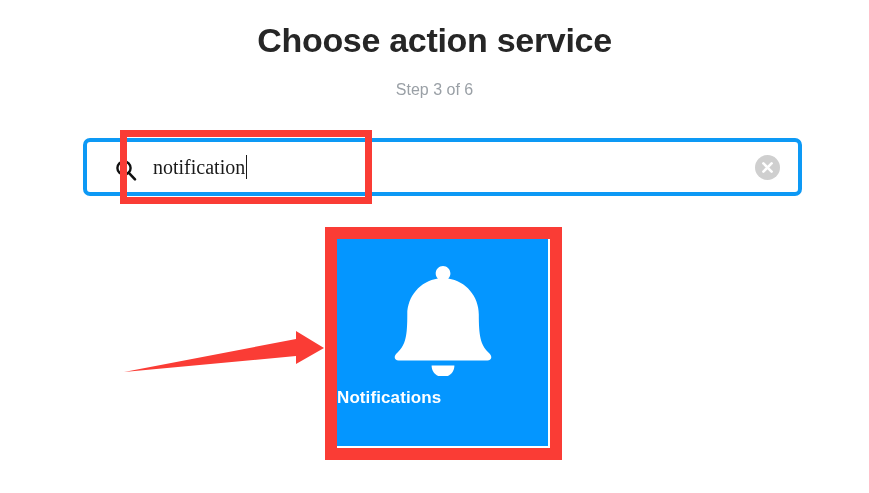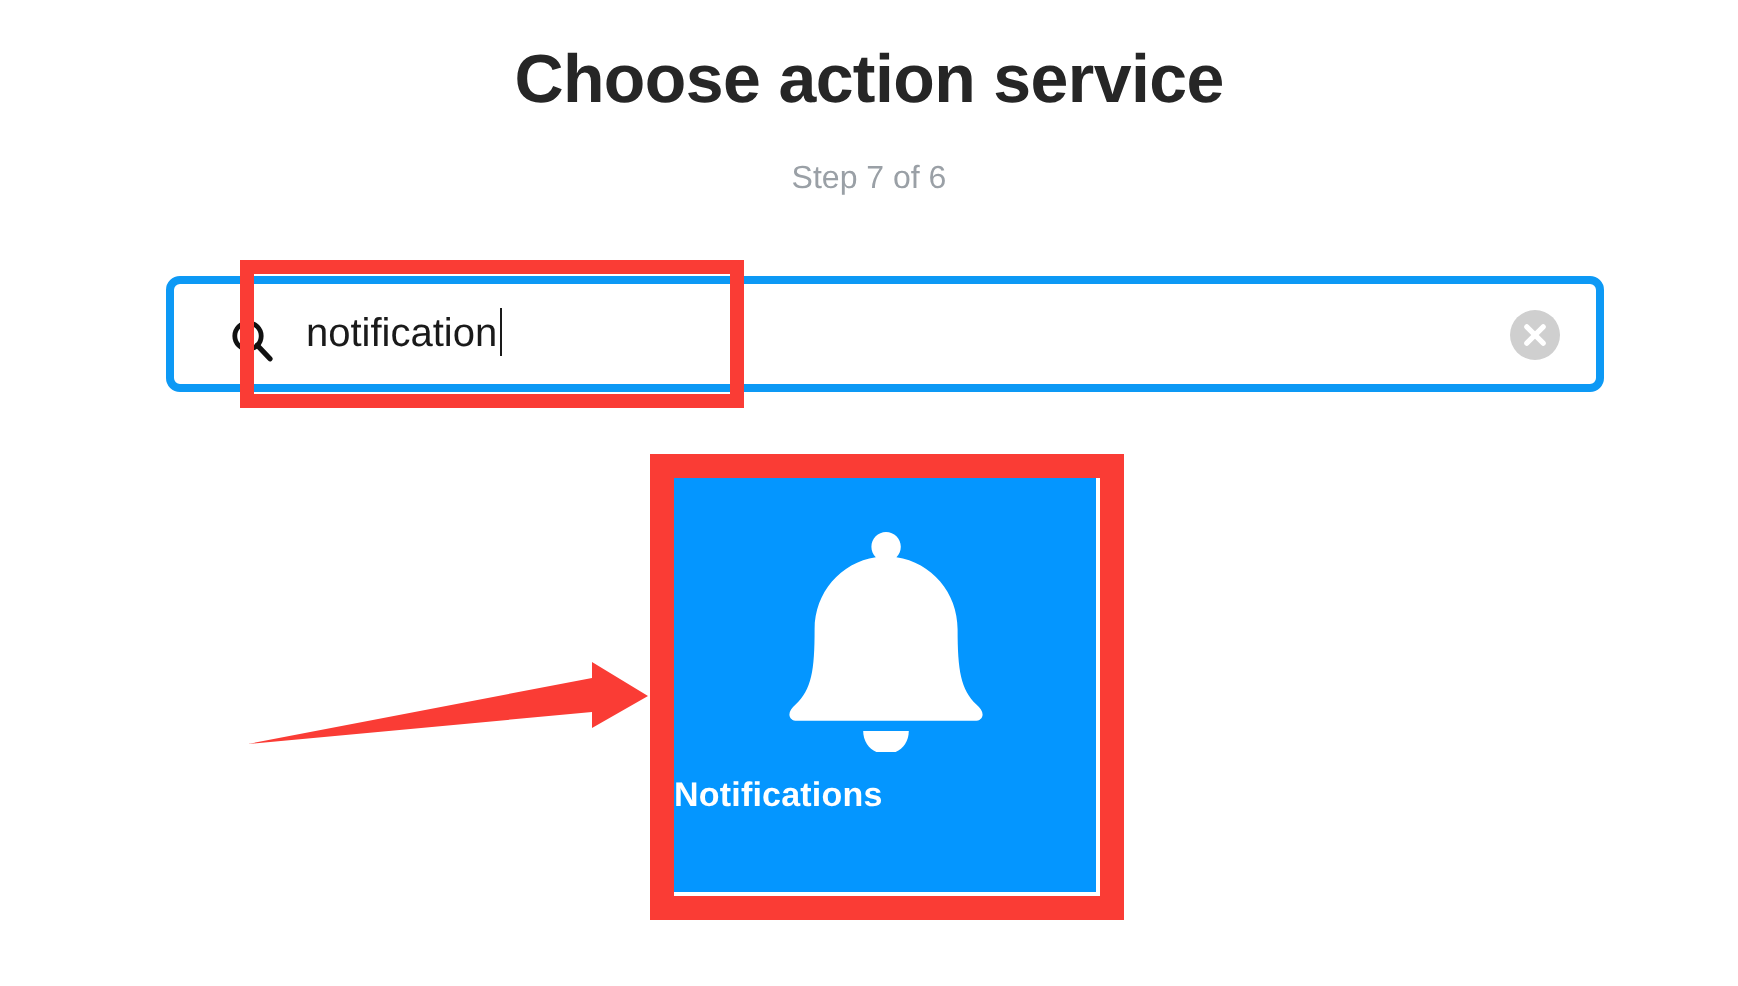--- a/index.html
+++ b/index.html
@@ -62,20 +62,21 @@
   }
   #search-input {
     position: absolute;
     left: 66px;
     top: 0;
     height: 50px;
     line-height: 50px;
     font-size: 20px;
     color: #1a1a1a;
     white-space: nowrap;
+    font-family: Liberation Serif, serif;
   }
   #search-caret {
     display: inline-block;
     width: 1px;
     height: 24px;
     background: #1a1a1a;
     vertical-align: -5px;
     margin-left: 1px;
   }
   #clear-button {
@@ -146,21 +147,21 @@
     top: 330px;
     width: 212px;
     height: 50px;
   }
 </style>
 </head>
 <body>
 
 <div id="page-title">Choose action service</div>
 
-<div id="step-label">Step 7 of 6</div>
+<div id="step-label">Step 3 of 6</div>
 
 <div id="search-field">
 
   <span id="search-icon">
     <svg viewBox="0 0 24 24" width="24" height="24">
       <circle cx="10" cy="10" r="6.6" fill="none" stroke="#111111" stroke-width="2.4"></circle>
       <line x1="14.6" y1="14.6" x2="21" y2="21.4" stroke="#111111" stroke-width="2.6" stroke-linecap="round"></line>
     </svg>
   </span>
 

